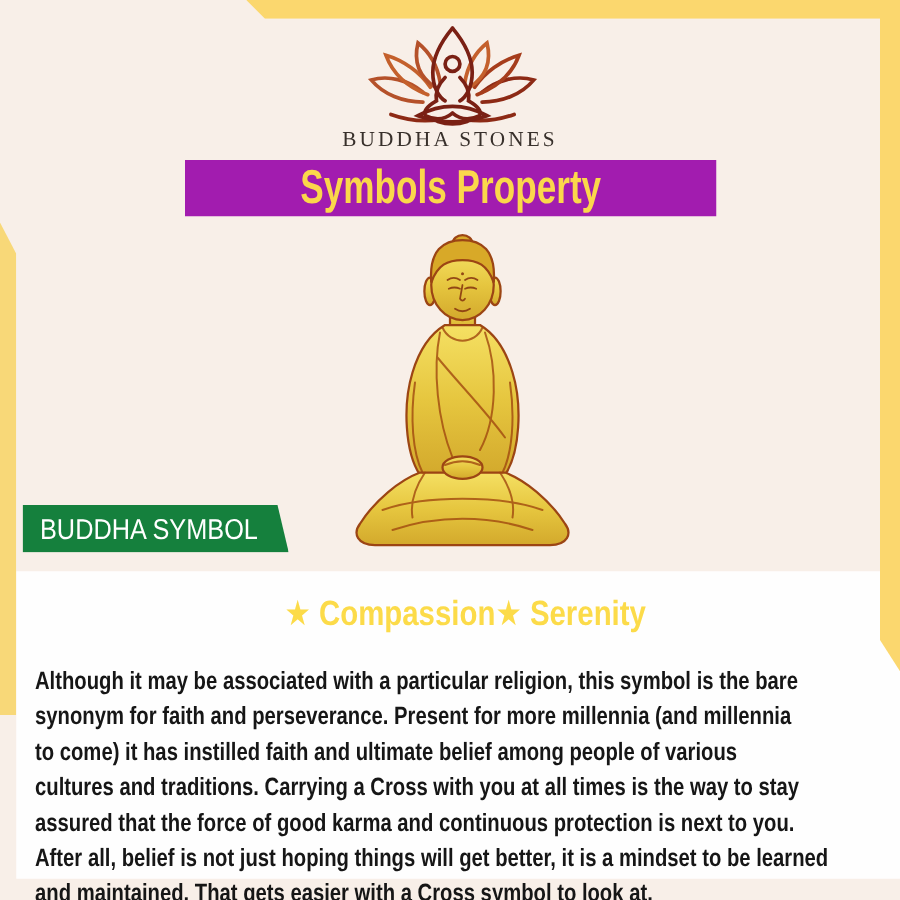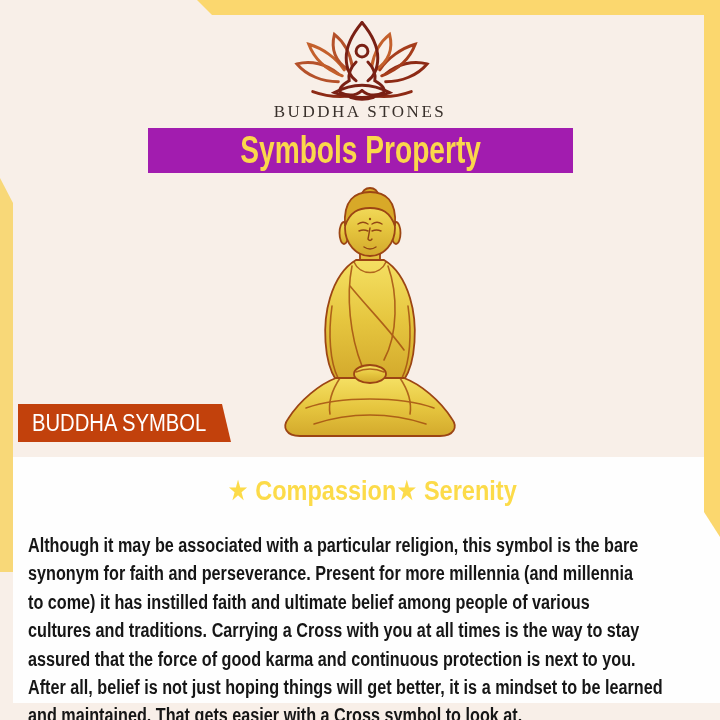--- a/index.html
+++ b/index.html
@@ -35,21 +35,21 @@
     margin:0;font-size:38px;font-weight:bold;color:#fbd74b;
     transform:scaleX(.74);transform-origin:50% 50%;white-space:nowrap;letter-spacing:0;
   }
 
   
   .buddha{position:absolute;left:280px;top:186px;width:180px;height:262px;}
 
   
   .badge{
     position:absolute;left:18px;top:404px;width:213px;height:38px;
-    background:#c2410c;clip-path:polygon(0 0,204px 0,213px 38px,0 38px);
+    background:#15803d;clip-path:polygon(0 0,204px 0,213px 38px,0 38px);
   }
   .badge span{
     display:inline-block;margin-left:14px;line-height:38px;color:#ffffff;
     font-size:23px;white-space:nowrap;transform:scaleX(.88);transform-origin:0 50%;
   }
 
   
   .content-panel{position:absolute;left:13px;top:457px;width:707px;height:246px;background:#fefefe;}
   .content-heading{
     position:absolute;left:0;top:462px;width:720px;text-align:center;margin:12px;

